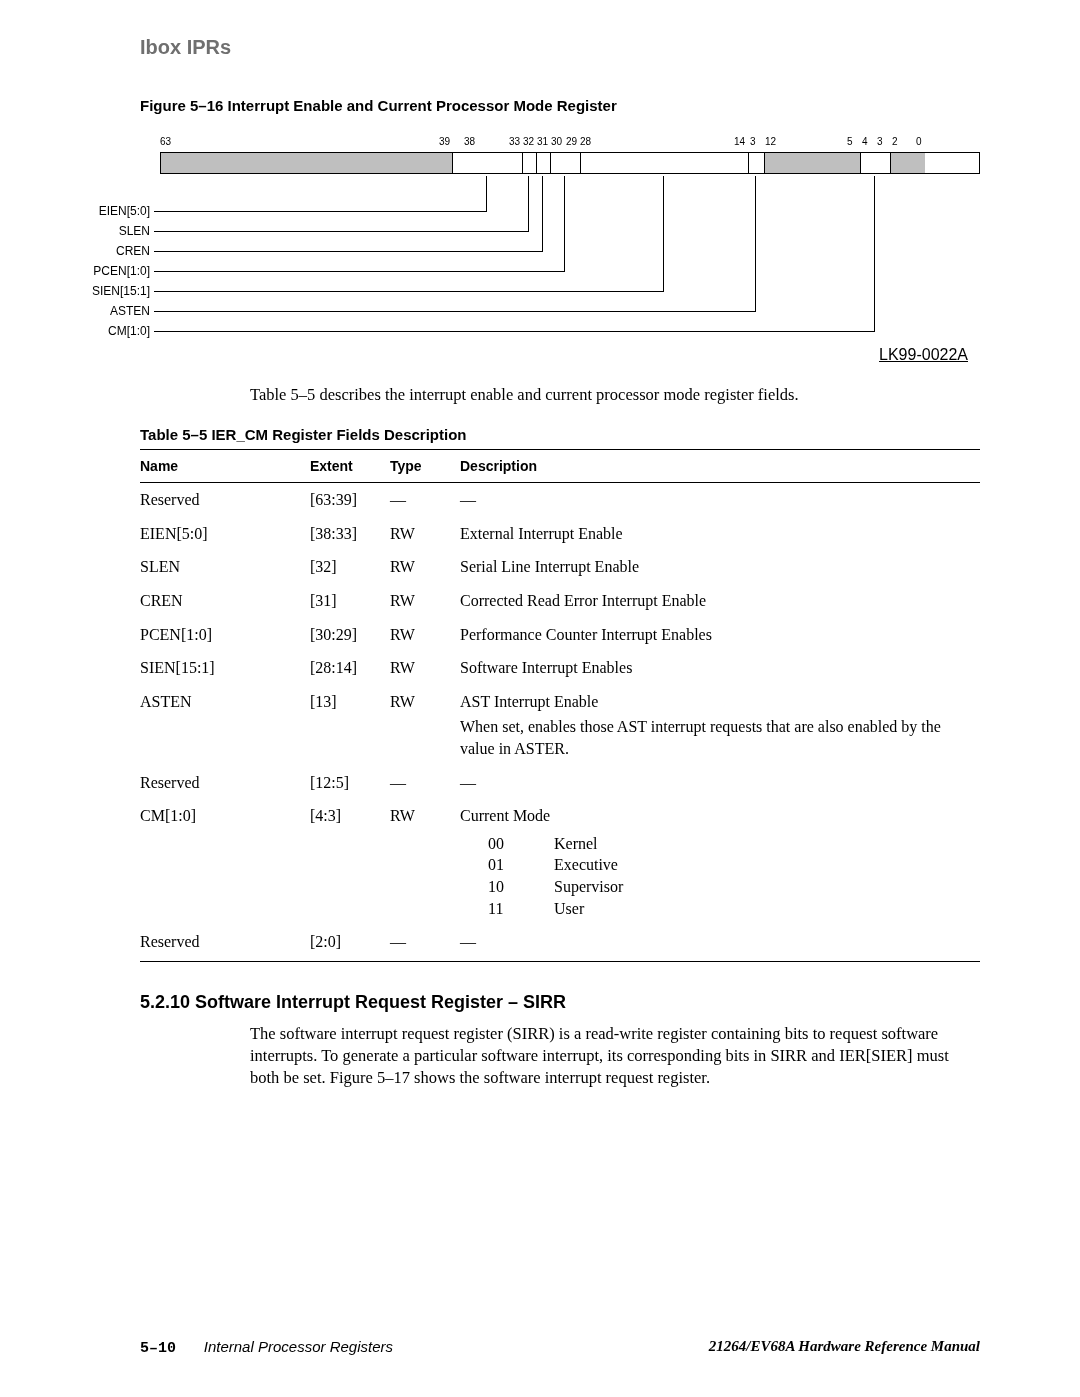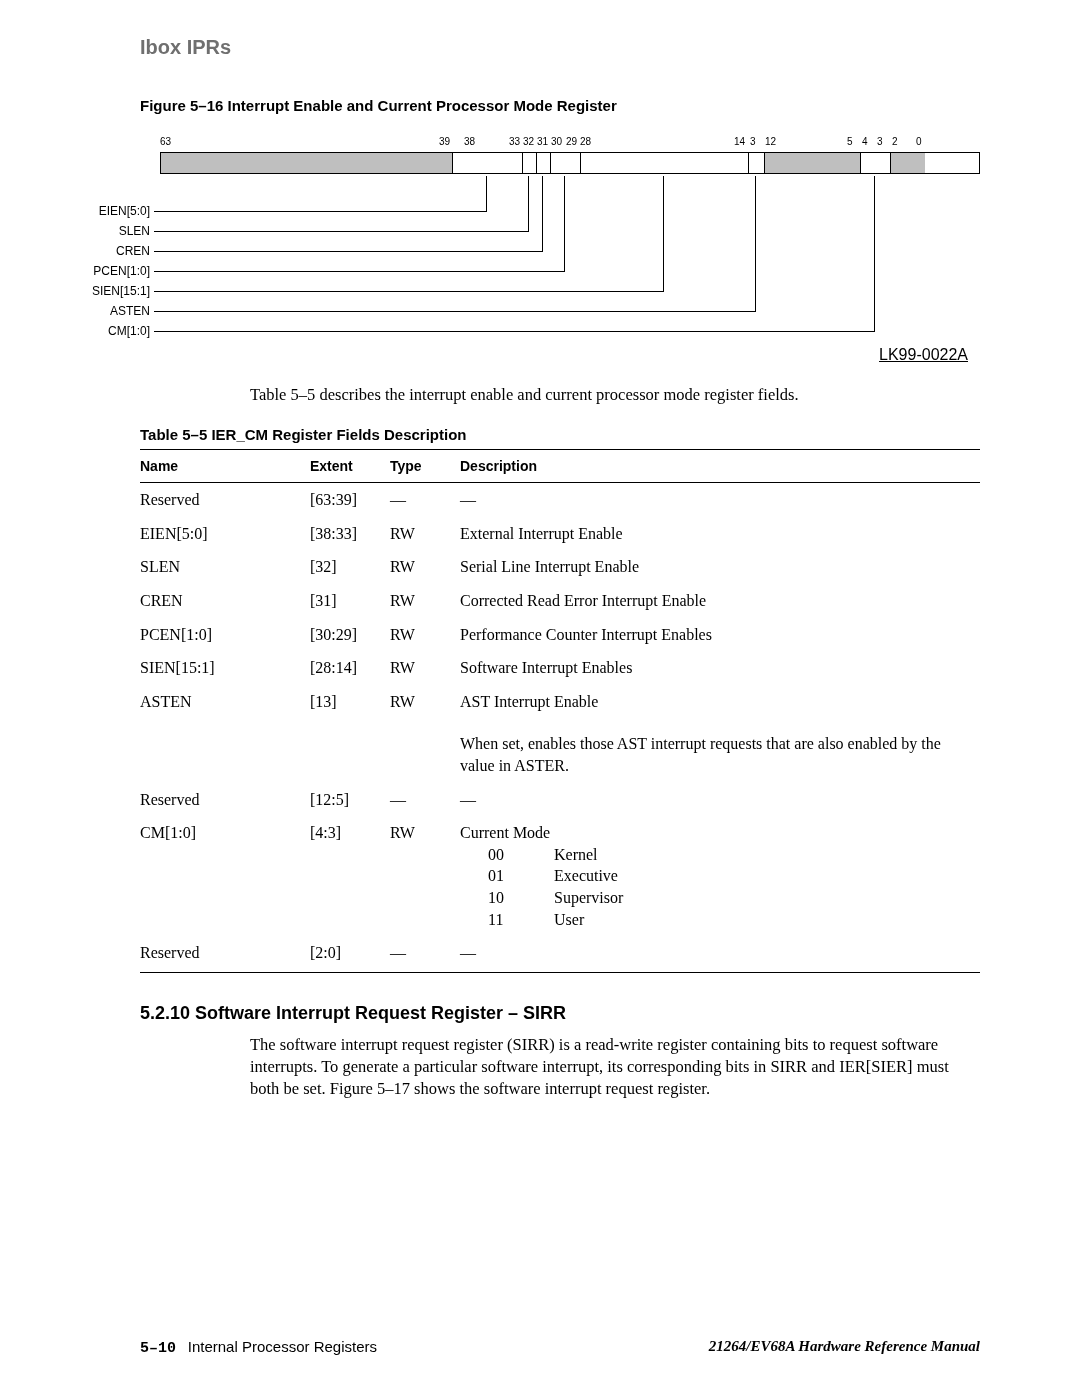--- a/index.html
+++ b/index.html
@@ -111,22 +111,22 @@
     border-bottom: 1px solid #000;
   }
   table.fields tbody td {
     padding: 6px 8px 6px 0;
     vertical-align: top;
     font-family: "Times New Roman", Times, serif;
     font-size: 16px;
     line-height: 1.35;
   }
   table.fields tbody tr.last td { border-bottom: 1px solid #000; padding-bottom: 8px; }
-  .desc-extra { margin-top: 21px; }
-  .mode-list { }
+  .desc-extra { margin-top: 4px; }
+  .mode-list { margin-top: 6px; }
   .mode-row { display: flex; gap: 38px; margin-left: 28px; }
   .mode-code { width: 28px; }
   .mode-name { }
   
   .sec-heading {
     font-family: Arial, Helvetica, sans-serif;
     font-weight: bold;
     font-size: 18px;
     margin-top: 30px;
     margin-bottom: 10px;
@@ -144,21 +144,21 @@
     right: 100px;
     display: flex;
     justify-content: space-between;
     font-size: 15px;
   }
   .footer-left .pg {
     font-family: Liberation Mono, monospace;
     font-weight: bold;
     margin-top: 44px;
   }
-  .footer-left .sec { font-family: Arial, Helvetica, sans-serif; margin-left: 8px; }
+  .footer-left .sec { font-family: Arial, Helvetica, sans-serif; margin-left: 24px; font-style: italic; }
   .footer-right {
     font-family: "Times New Roman", Times, serif;
     font-style: italic;
     font-weight: bold;
     text-align: right;
   }
 </style>
 </head>
 <body>
 

